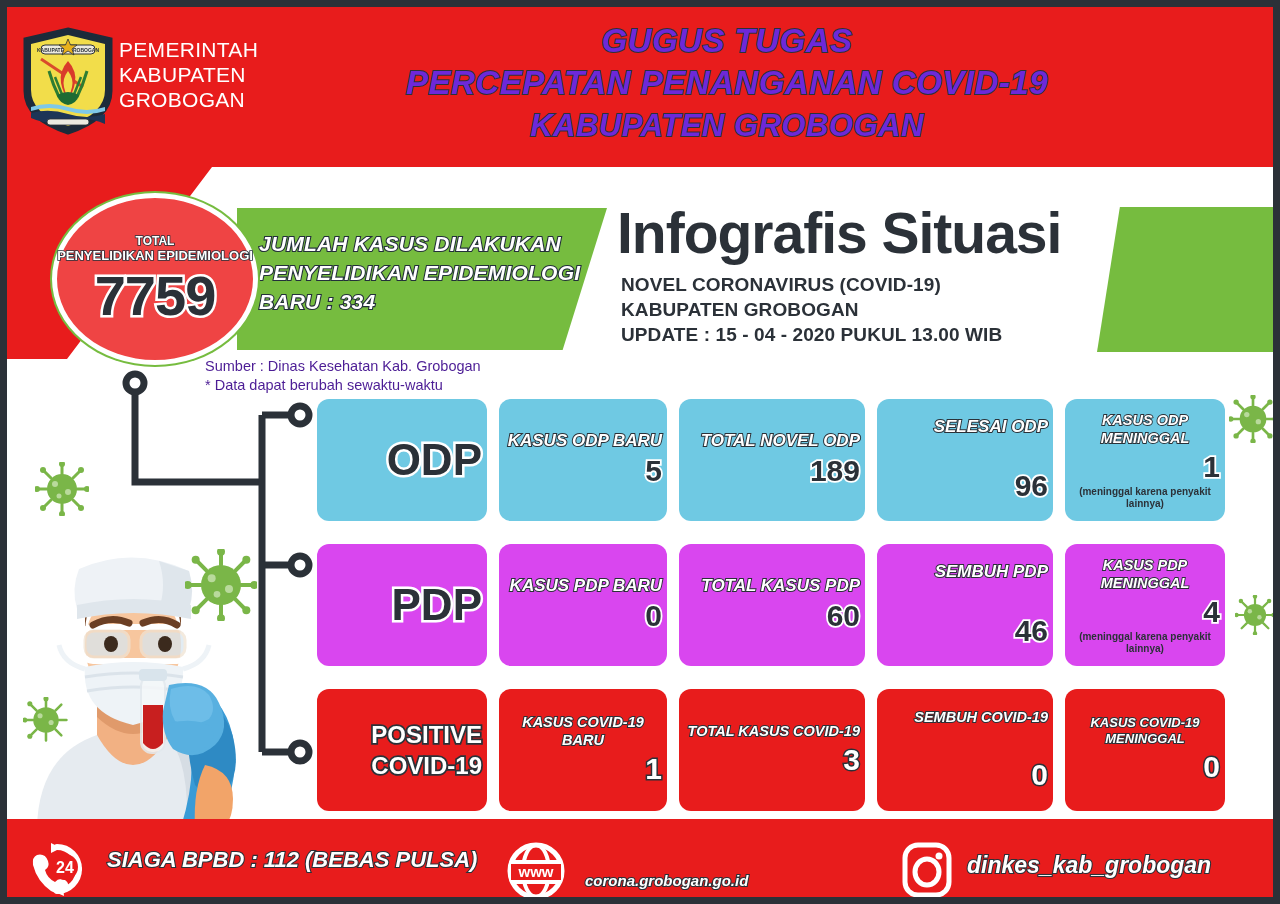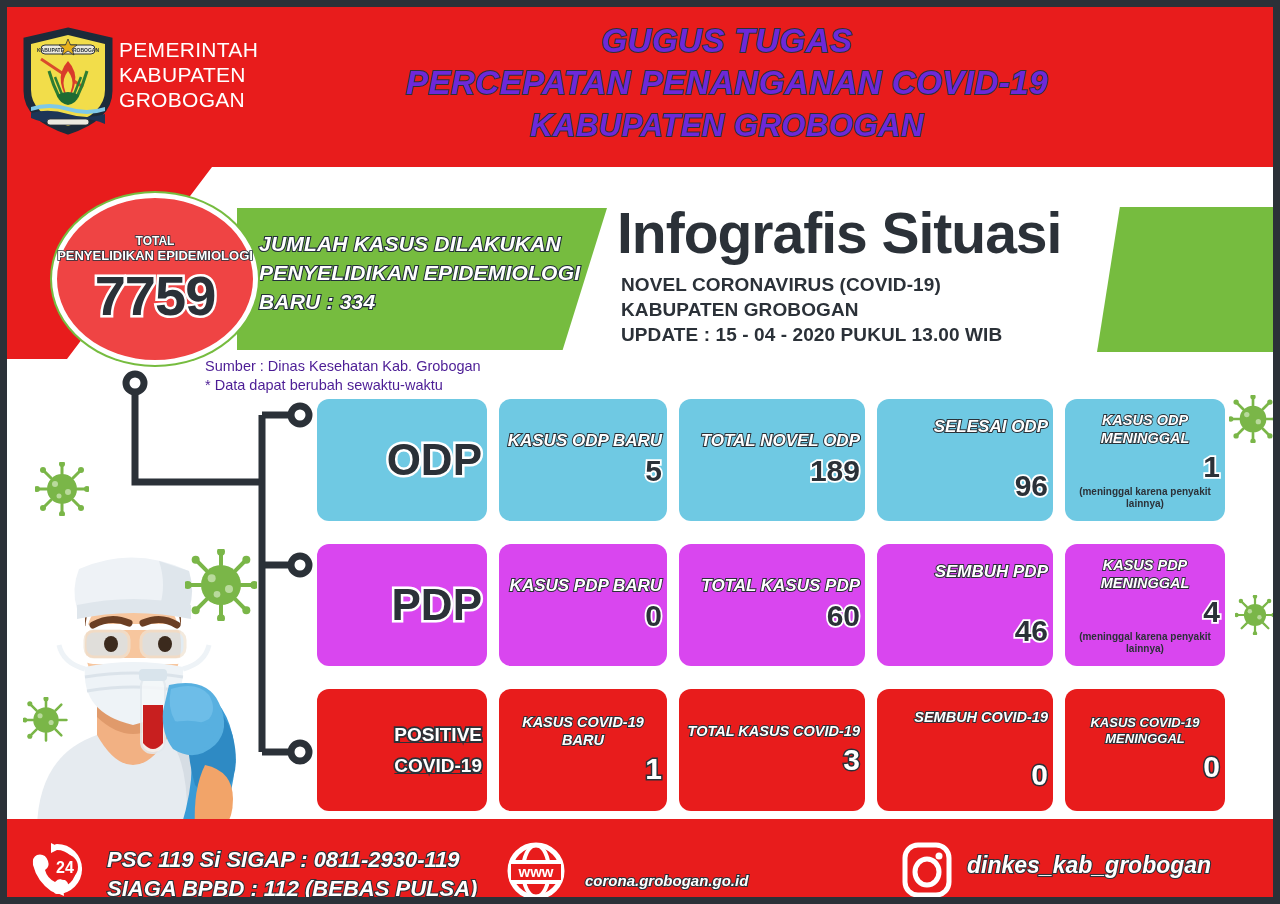--- a/index.html
+++ b/index.html
@@ -120,22 +120,22 @@
   .blue { background:#6fc9e3; }
   .yellow { background:#d946ef; }
   .red { background:#e81c1c; }
 
   .cat-label {
     font-weight:bold; font-size:44px; line-height:46px;
     color:#2b3138;
     -webkit-text-stroke:5px #ffffff; paint-order: stroke fill;
   }
   .red .cat-label {
-    font-size:19px; line-height:31px; color:#ffffff;
-    -webkit-text-stroke:3.5px #2b3138; paint-order: stroke fill; text-decoration: underline;
+    font-size:24px; line-height:31px; color:#ffffff;
+    -webkit-text-stroke:3.5px #2b3138; paint-order: stroke fill;
   }
 
   .cell-head {
     font-weight:bold; font-style:italic; font-size:17px; line-height:20px;
     color:#ffffff; -webkit-text-stroke:2px #2b3138; paint-order: stroke fill;
   }
   .cell-head.small { font-size:14.5px; line-height:18px; -webkit-text-stroke:1.8px #2b3138; }
   .cell-head.xsmall { font-size:13px; line-height:16px; -webkit-text-stroke:1.7px #2b3138; }
   .red .cell-head { color:#ffffff; -webkit-text-stroke:2px #2b3138; }
 
@@ -470,21 +470,20 @@
       <path d="M58 28 A22 22 0 0 1 36 50" stroke="#fff" stroke-width="6" fill="none" stroke-linecap="round"></path>
       <polygon points="30,2 40,7 30,12" fill="#fff"></polygon>
       <polygon points="42,45 34,51 43,55" fill="#fff"></polygon>
       <path d="M16 14 Q24 12 27 20 Q29 26 24 29 Q26 37 34 41 Q38 36 44 39 Q50 43 46 50 Q40 56 30 50 Q16 40 12 24 Q11 16 16 14 Z" fill="#ffffff"></path>
       <circle cx="44" cy="26" r="13" fill="#e81c1c"></circle>
       <text x="44" y="32" font-size="16" font-weight="bold" text-anchor="middle" fill="#ffffff" font-family="'Liberation Sans',sans-serif">24</text>
     </svg>
   </div>
 
   <div class="foot-txt foot-phone">
-    <div>PSC 119 Si SIGAP : 0811-2930-119</div>
     <div>SIAGA BPBD  : 112 (BEBAS PULSA)</div>
   </div>
 
   <div style="position:absolute; left:498px; top:833px; width:62px; height:62px;">
     <svg width="62" height="62" viewBox="0 0 62 62">
       <circle cx="31" cy="31" r="26" fill="none" stroke="#ffffff" stroke-width="5"></circle>
       <ellipse cx="31" cy="31" rx="13" ry="26" fill="none" stroke="#ffffff" stroke-width="4"></ellipse>
       <path d="M7 22 H55 M7 42 H55" stroke="#ffffff" stroke-width="4"></path>
       <rect x="6" y="24" width="50" height="16" fill="#e81c1c"></rect>
       <text x="31" y="37" font-size="15" font-weight="bold" text-anchor="middle" fill="#ffffff" font-family="'Liberation Sans',sans-serif">www</text>

